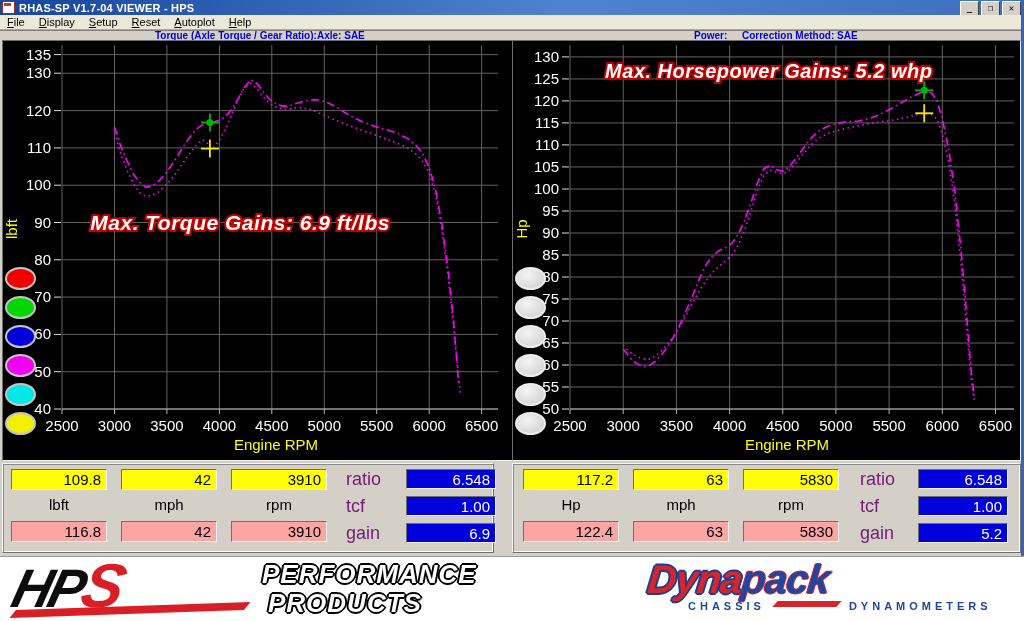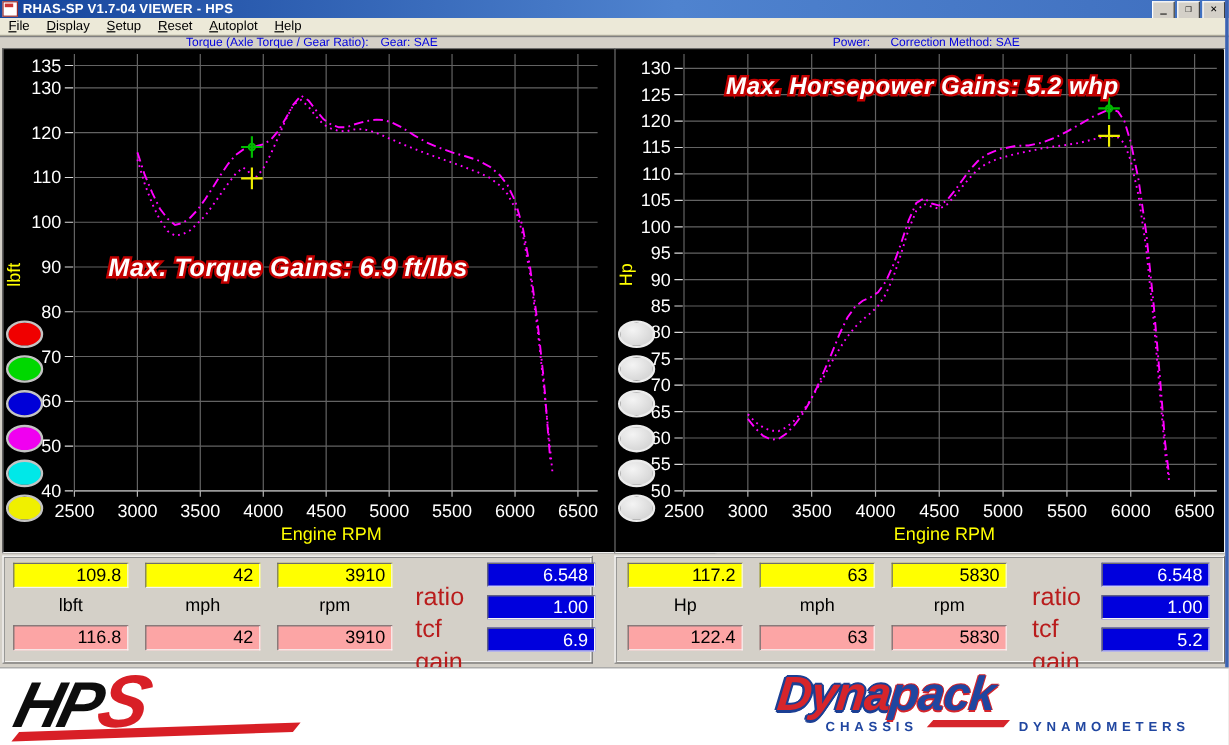--- a/index.html
+++ b/index.html
@@ -8,53 +8,53 @@
   .titlebar{position:absolute;left:0;top:0;width:1024px;height:15px;background:linear-gradient(90deg,#16459c,#4f83cf 55%,#3f6fbf);display:flex;align-items:center;}
   .app-icon{width:11px;height:11px;margin:0 4px 0 2px;background:#fff;border:1px solid #9a2b2b;position:relative;flex:0 0 auto;}
   .app-icon::after{content:"";position:absolute;left:1px;top:1px;width:7px;height:3px;background:#c33;}
   .title-text{color:#fff;font-size:11px;font-weight:bold;white-space:nowrap;letter-spacing:.2px;}
   .win-buttons{position:absolute;right:3px;top:1px;display:flex;gap:2px;}
   .win-btn{width:17px;height:13px;background:#d4d0c8;border:1px solid;border-color:#fff #404040 #404040 #fff;font-size:9px;line-height:12px;text-align:center;font-weight:bold;color:#000;font-family:"DejaVu Sans Mono",monospace;}
   .menubar{position:absolute;left:0;top:15px;width:1024px;height:14px;background:#ece9d8;border-bottom:1px solid #aca899;display:flex;align-items:center;font-size:11px;color:#000;}
   .menu-item{padding:12px 7px;white-space:nowrap;}
   .menu-item u{text-decoration:underline;}
   .headerstrip{position:absolute;left:0;top:30px;width:1024px;height:10px;background:#d4d0c8;border-top:1px solid #808080;}
-  .hdr{position:absolute;top:-1px;font-size:10px;font-weight:normal;color:#0000dd;white-space:nowrap;}
+  .hdr{position:absolute;top:-1px;font-size:10px;font-weight:bold;color:#0000dd;white-space:nowrap;}
   .window-body-border{position:absolute;left:0;top:0;width:1021px;height:556px;border-right:3px solid #3b63b4;pointer-events:none;}
   
   .chart-panel{position:absolute;top:40px;height:421px;background:#000;border:1px solid;border-color:#6e6e6e #f0f0f0 #f0f0f0 #6e6e6e;box-sizing:border-box;}
   #chart-left{left:2px;width:595px;}
   #chart-right{left:512px;width:509px;}
   .chart-panel svg{position:absolute;left:0;top:0;}
   .swatch{position:absolute;width:31px;height:23px;border-radius:50%;box-sizing:border-box;}
   
   .data-panel{position:absolute;top:463px;height:90px;background:#d4d0c8;border:1px solid;border-color:#f5f5f5 #6e6e6e #6e6e6e #f5f5f5;box-shadow:inset 1px 1px 0 #8a8a8a, inset -1px -1px 0 #fff;box-sizing:border-box;}
   #table-left{left:2px;width:492px;}
   #table-right{left:512px;width:509px;}
   .val-cell{position:absolute;width:96px;height:21px;font-size:15px;line-height:20px;text-align:right;padding-right:5px;box-sizing:border-box;border:1px solid;border-color:#6e6e6e #f5f5f5 #f5f5f5 #6e6e6e;color:#000;}
   .val-yellow{background:#ffff00;}
   .val-green{background:#fca5a5;}
   .unit-label{position:absolute;width:96px;height:20px;font-size:15px;line-height:20px;text-align:center;color:#000;}
-  .side-label{position:absolute;width:56px;height:21px;font-size:21px;line-height:21px;color:#b91c1c;margin-top:18px;}
+  .side-label{position:absolute;width:56px;height:21px;font-size:18px;line-height:21px;color:#701a75;}
   .val-blue{position:absolute;width:90px;height:20px;background:#0000dd;color:#fff;font-size:15px;line-height:19px;text-align:right;padding-right:5px;box-sizing:border-box;border:1px solid;border-color:#6e6e6e #f5f5f5 #f5f5f5 #6e6e6e;}
   
   .logo-strip{position:absolute;left:0;top:556px;width:1024px;height:65px;background:#fff;border-top:1px solid #9a9a9a;}
   .hps-logo{position:absolute;left:14px;top:0px;width:250px;height:62px;}
   .hps-letters{font-style:italic;font-weight:bold;font-size:54px;line-height:58px;letter-spacing:-3px;transform:skewX(-14deg);color:#0d0d0d;white-space:nowrap;}
   .hps-s{color:#d81f26;font-size:62px;}
   .hps-swoosh{position:absolute;left:2px;top:49px;width:228px;height:8px;background:#d81f26;transform:skewX(-40deg) rotate(-2deg);}
   .pp-block{position:absolute;left:262px;top:2px;font-style:italic;font-weight:bold;color:#fff;
     text-shadow:-2px 0 #000,2px 0 #000,0 -2px #000,0 2px #000,-1px -1px #000,1px 1px #000,1px -1px #000,-1px 1px #000;}
   .pp-line1{font-size:26px;letter-spacing:1px;}
   .pp-line2{font-size:26px;letter-spacing:1px;margin-left:6px;margin-top:-2px;}
   .dynapack{position:absolute;left:648px;top:2px;width:370px;}
   .dyna-word{font-style:italic;font-weight:bold;font-size:40px;line-height:40px;letter-spacing:-1px;white-space:nowrap;transform:skewX(-6deg);}
   .dyna-red{color:#d6252b;text-shadow:-2px 0 #1b3f94,2px 0 #1b3f94,0 -2px #1b3f94,0 2px #1b3f94,-1px -1px #1b3f94,1px 1px #1b3f94,1px -1px #1b3f94,-1px 1px #1b3f94;}
   .dyna-blue{color:#2046a0;text-shadow:-1px 0 #d6252b,1px 0 #d6252b,0 -1px #d6252b,0 1px #d6252b;}
-  .dyna-sub{display:flex;align-items:flex-start;margin-top:1px;margin-left:40px;}
+  .dyna-sub{display:flex;align-items:center;margin-top:1px;margin-left:40px;}
   .dyna-sub-text{color:#2046a0;font-weight:bold;font-size:11px;letter-spacing:4px;white-space:nowrap;}
   .dyna-swoosh{width:64px;height:6px;background:#d6252b;transform:skewX(-42deg);margin:0 10px 4px 10px;}
 </style>
 </head>
 <body>
 
 <div class="titlebar">
   <div class="app-icon"></div>
   <span class="title-text">RHAS-SP V1.7-04  VIEWER - HPS</span>
   <div class="win-buttons">
@@ -68,21 +68,21 @@
     <span class="menu-item"><u>F</u>ile</span>
     <span class="menu-item"><u>D</u>isplay</span>
     <span class="menu-item"><u>S</u>etup</span>
     <span class="menu-item"><u>R</u>eset</span>
     <span class="menu-item"><u>A</u>utoplot</span>
     <span class="menu-item"><u>H</u>elp</span>
   </div>
 
 <div class="headerstrip">
   <span class="hdr" style="left:155px">Torque (Axle Torque / Gear Ratio):</span>
-  <span class="hdr" style="left:317px">Gear: SAE</span>
+  <span class="hdr" style="left:317px">Axle: SAE</span>
   <span class="hdr" style="left:694px">Power:</span>
   <span class="hdr" style="left:742px">Correction Method: SAE</span>
 </div>
 
 <div class="chart-panel" id="chart-left">
     <svg width="499" height="417" xmlns="http://www.w3.org/2000/svg" font-family="Liberation Sans, sans-serif">
       <g stroke="#636363" stroke-width="1">
         <line x1="59.0" y1="4" x2="59.0" y2="368"></line>
         <line x1="111.5" y1="4" x2="111.5" y2="368"></line>
         <line x1="163.9" y1="4" x2="163.9" y2="368"></line>
@@ -319,20 +319,24 @@
   <div class="val-blue" style="left:405px;top:5px">6.548</div>
   <div class="val-blue" style="left:405px;top:32px">1.00</div>
   <div class="val-blue" style="left:405px;top:59px">5.2</div>
 </div>
 
 <div class="logo-strip">
   <div class="hps-logo">
     <div class="hps-letters"><span>HP</span><span class="hps-s">S</span></div>
     <div class="hps-swoosh"></div>
   </div>
+  <div class="pp-block">
+    <div class="pp-line1">PERFORMANCE</div>
+    <div class="pp-line2">PRODUCTS</div>
+  </div>
   <div class="dynapack">
     <div class="dyna-word"><span class="dyna-red">Dyna</span><span class="dyna-blue">pack</span></div>
     <div class="dyna-sub">
       <span class="dyna-sub-text">CHASSIS</span>
       <div class="dyna-swoosh"></div>
       <span class="dyna-sub-text">DYNAMOMETERS</span>
     </div>
   </div>
 </div>
 

